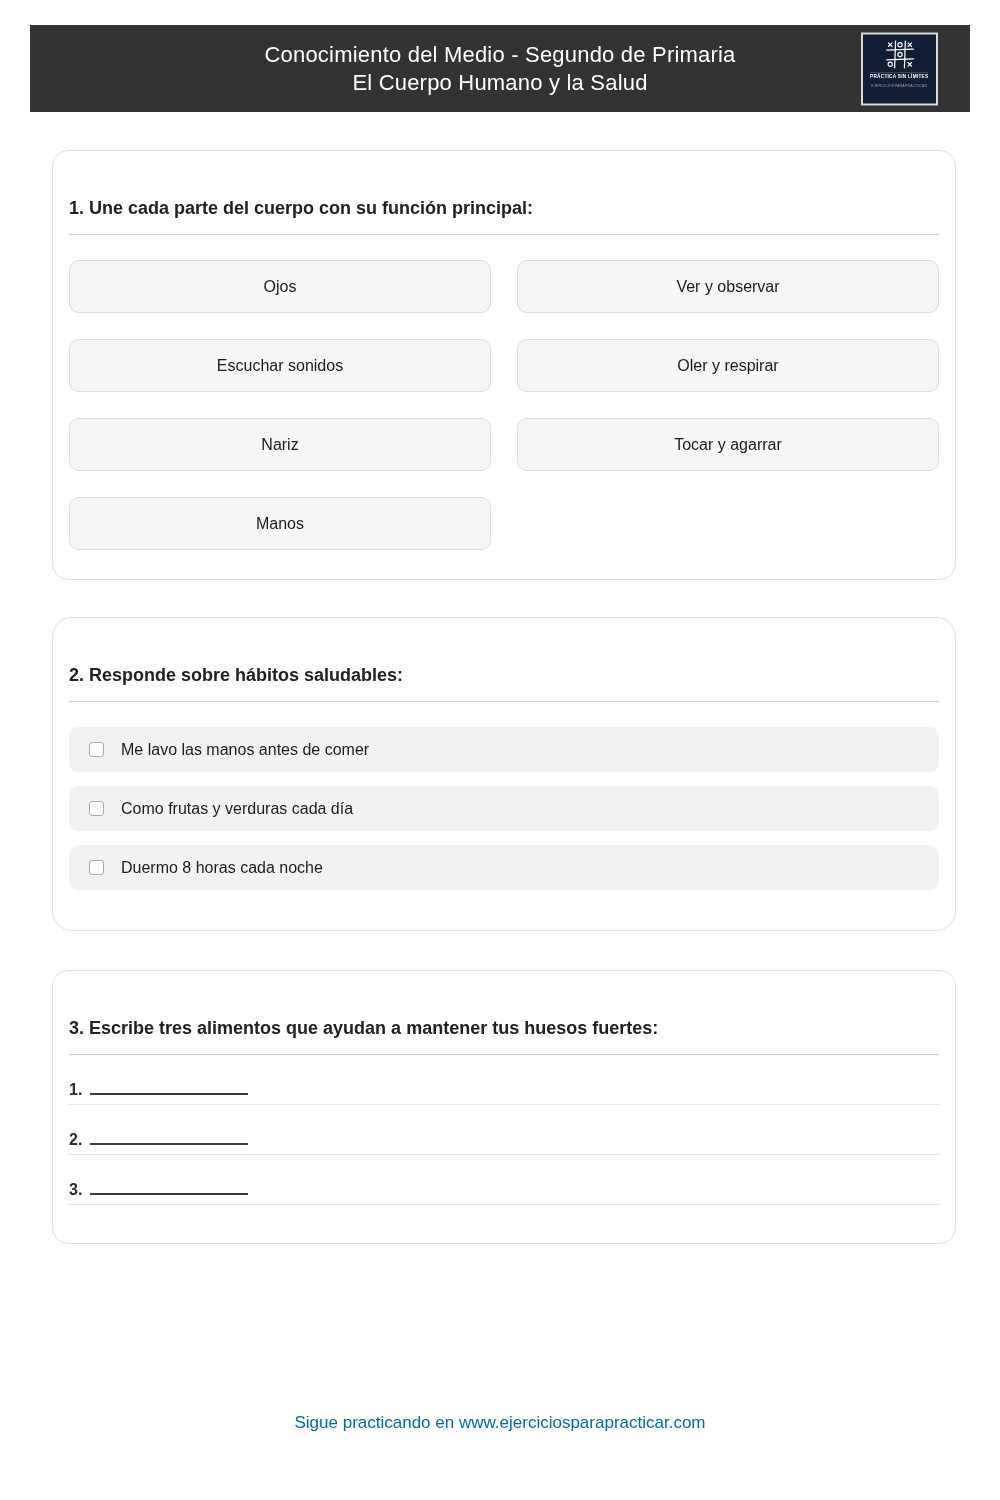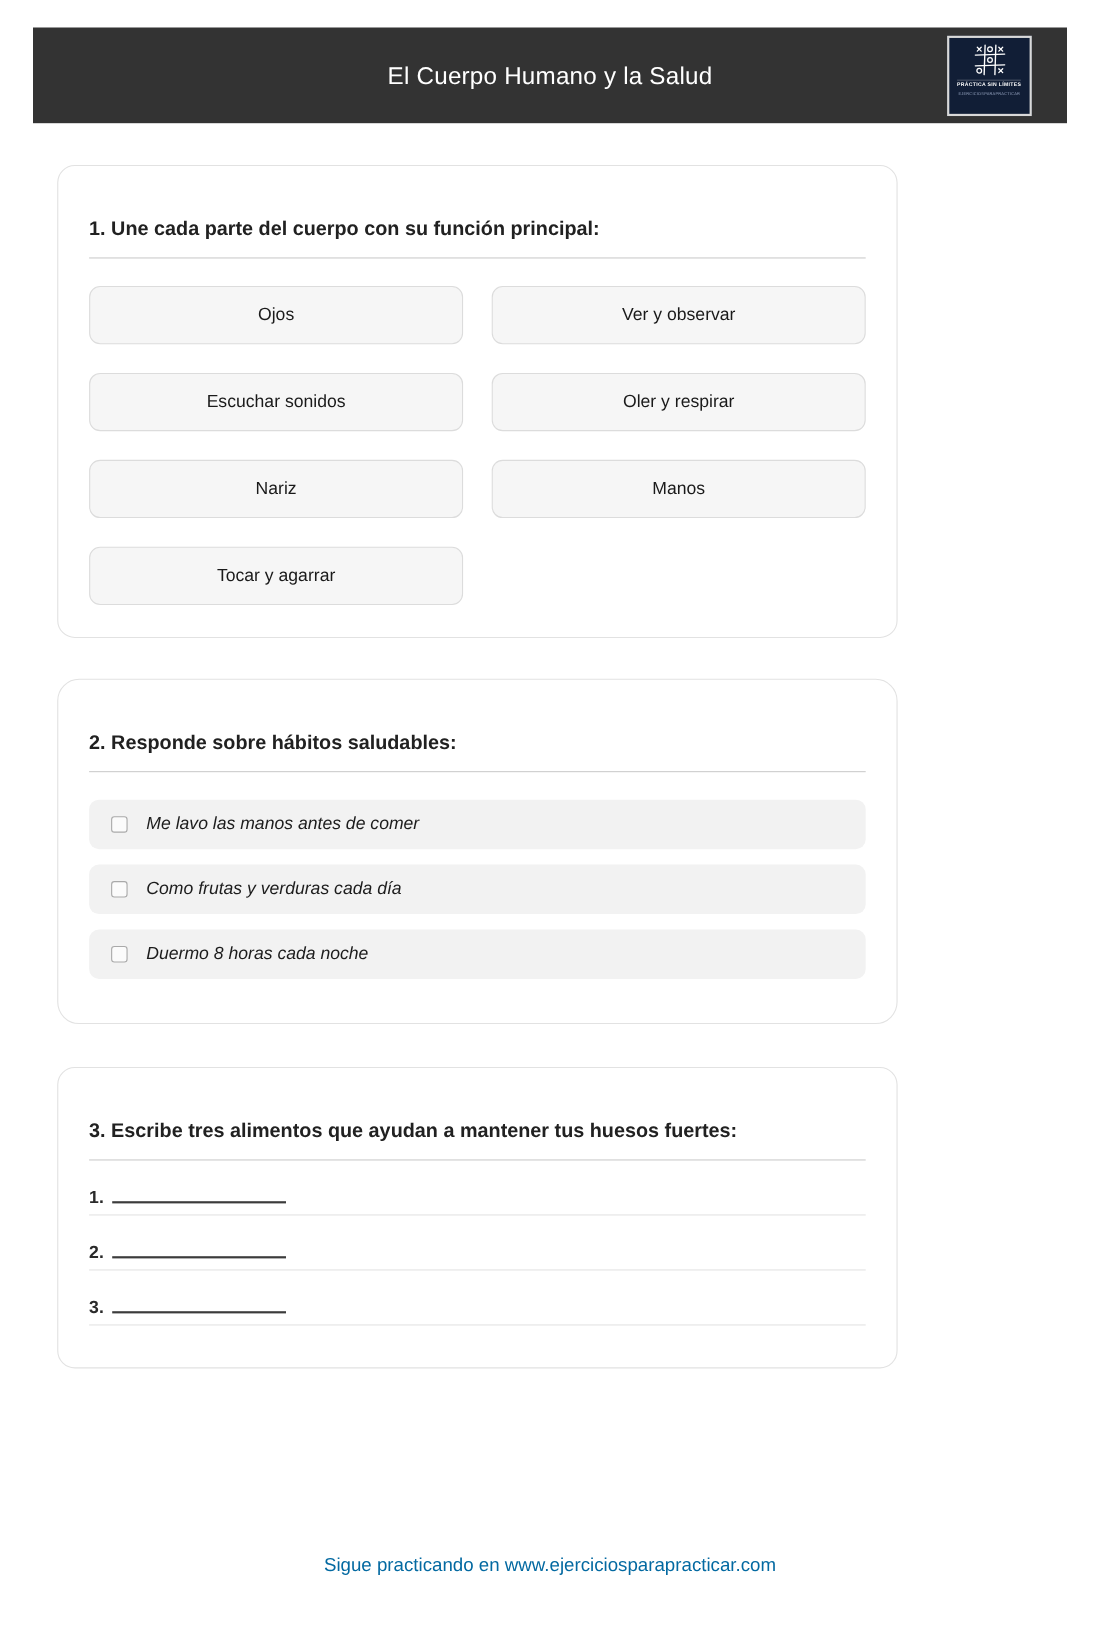--- a/index.html
+++ b/index.html
@@ -63,25 +63,25 @@
     white-space: nowrap;
     transform: scale(0.45);
     transform-origin: center top;
     margin-top: -1px;
     letter-spacing: 0.4px;
   }
 
   
   .card {
     margin-left: 52px;
-    width: 764px;
+    width: 904px;
     background: #ffffff;
     border: 1px solid #e2e2e2;
     border-radius: 16px;
-    padding: 0 28px;
+    padding: 0 16px;
   }
   .card h2 {
     margin: 45px 0 14px;
     font-size: 18px;
     line-height: 24px;
     font-weight: bold;
     color: #212121;
   }
   .divider {
     border-top: 1px solid #cccccc;
@@ -128,21 +128,20 @@
     height: 15px;
     background: #fbfbfb;
     border: 1px solid #a9a9a9;
     border-radius: 3px;
     margin-right: 17px;
     flex: 0 0 auto;
   }
   .habit-label {
     font-size: 16px;
     color: #1c1c1c;
-    font-style: italic;
   }
 
   
   .card-foods { margin-top: 39px; padding-bottom: 38px; }
   .food-row {
     margin-top: 26px;
     padding-bottom: 5px;
     border-bottom: 1px solid #e3e3e3;
   }
   .food-num {
@@ -167,20 +166,21 @@
     line-height: 24px;
     color: #0369a1;
   }
 </style>
 </head>
 <body>
 
 <div>
 
   <header class="header">
+    <div class="title-line">Conocimiento del Medio - Segundo de Primaria</div>
     <div class="title-line">El Cuerpo Humano y la Salud</div>
     <div class="logo">
       <svg width="32" height="32" viewBox="0 0 36 36">
         <g stroke="#ffffff" stroke-width="1.4" fill="none" stroke-linecap="round">
           <line x1="13" y1="3" x2="12" y2="33"></line>
           <line x1="24" y1="3" x2="23" y2="33"></line>
           <line x1="3" y1="13" x2="33" y2="12"></line>
           <line x1="3" y1="24" x2="33" y2="23"></line>
         </g>
         <g stroke="#ffffff" stroke-width="1.3" fill="none" stroke-linecap="round">
@@ -202,22 +202,22 @@
 
   <section class="card card-matching">
     <h2>1. Une cada parte del cuerpo con su función principal:</h2>
     <div class="divider"></div>
     <div class="match-grid">
       <div class="match-box">Ojos</div>
       <div class="match-box">Ver y observar</div>
       <div class="match-box">Escuchar sonidos</div>
       <div class="match-box">Oler y respirar</div>
       <div class="match-box">Nariz</div>
+      <div class="match-box">Tocar y agarrar</div>
       <div class="match-box">Manos</div>
-      <div class="match-box">Tocar y agarrar</div>
     </div>
   </section>
 
   <section class="card card-habits">
     <h2>2. Responde sobre hábitos saludables:</h2>
     <div class="divider"></div>
     <div class="habit-row">
       <span class="checkbox"></span>
       <span class="habit-label">Me lavo las manos antes de comer</span>
     </div>

